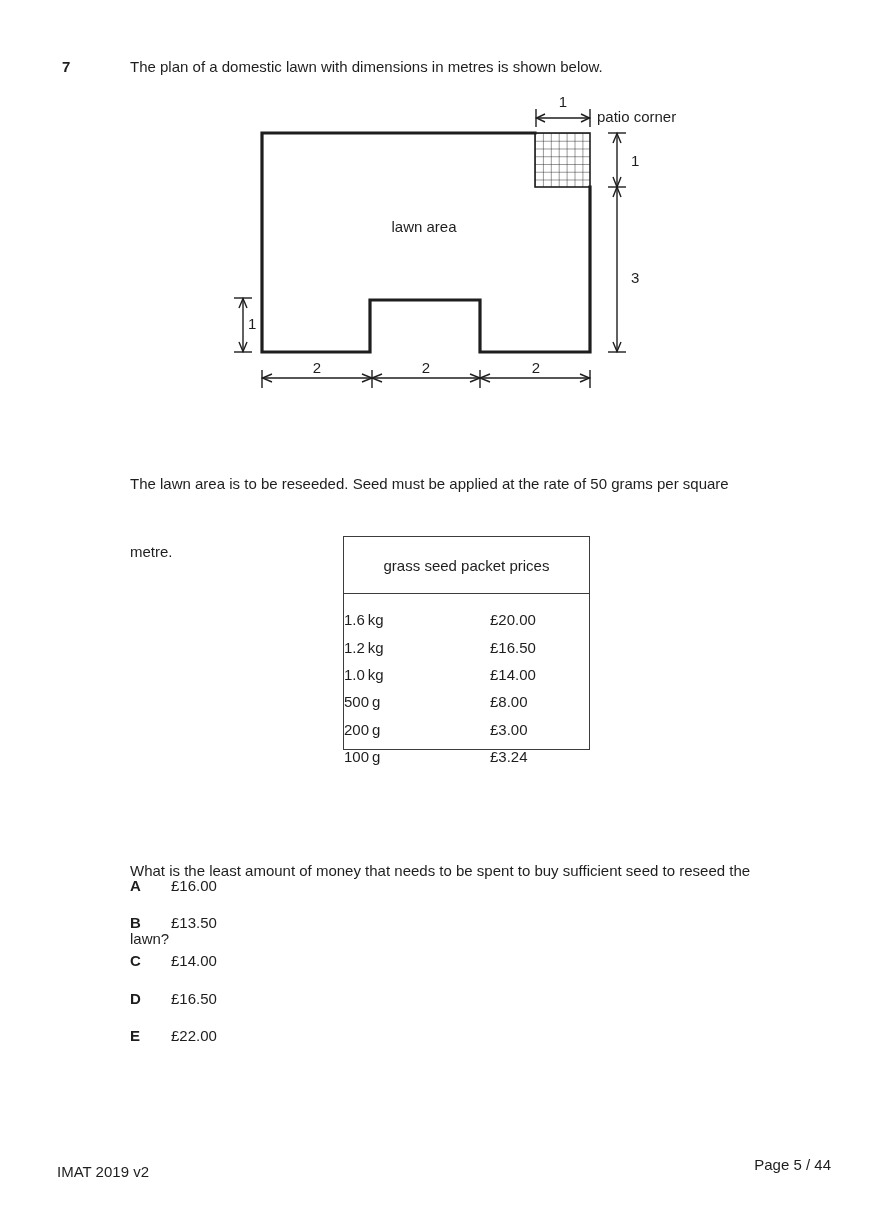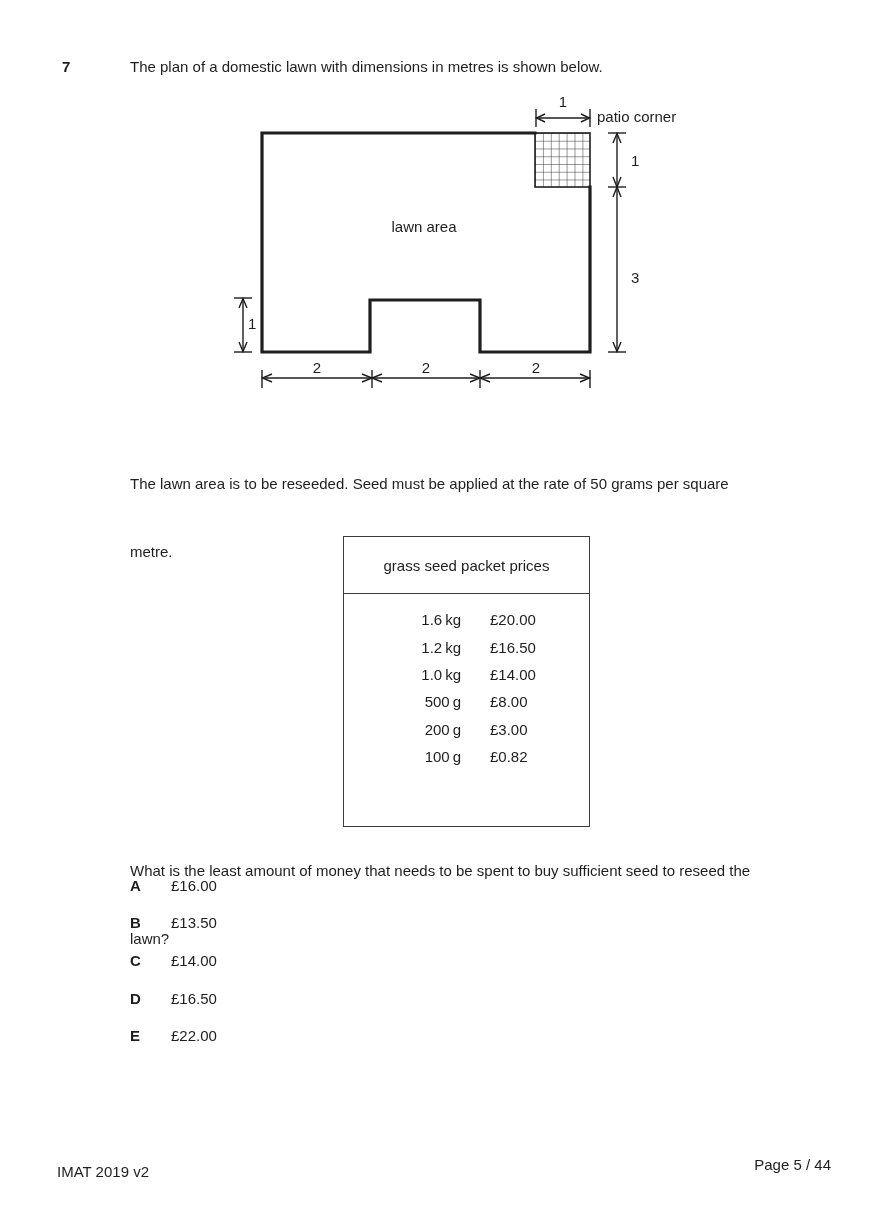--- a/index.html
+++ b/index.html
@@ -7,30 +7,30 @@
     position:relative;width:870px;height:1230px;background:#ffffff;
     font-family:"Liberation Sans", sans-serif;color:#1e1e1e;font-size:15px;
     overflow:hidden;
   }
   .abs{position:absolute;}
   .line{line-height:21px;white-space:nowrap;margin-top:47px;}
   .qnum{left:62px;top:58px;font-weight:700;}
   .qintro{left:130px;top:58px;}
   .diagram-svg{left:0;top:0;}
   .price-table{
-    left:343px;top:536px;width:247px;height:291px;
+    left:343px;top:536px;width:247px;height:214px;
     border:1.5px solid #3c3c3c;box-sizing:border-box;
   }
   .pt-header{
     height:56px;border-bottom:1.5px solid #3c3c3c;
     display:flex;align-items:center;justify-content:center;
   }
   .pt-body{padding-top:12px;}
   .pt-row{display:flex;align-items:center;height:27.4px;}
-  .pt-qty{width:117px;text-align:right;}
+  .pt-qty{width:117px;}
   .pt-price{margin-left:29px;}
   .option{left:130px;display:flex;align-items:baseline;}
   .opt-letter{font-weight:700;width:41px;}
   .footer-left{left:57px;top:1163px;}
   .footer-center{left:0;top:1163px;width:870px;text-align:center;}
   .footer-right{right:39px;top:1156px;}
   svg text{font-family:"Liberation Sans", sans-serif;font-size:15px;fill:#1e1e1e;}
 </style>
 </head>
 <body>
@@ -122,21 +122,21 @@
       <div class="pt-row">
         <span class="pt-qty">500 g</span>
         <span class="pt-price">£8.00</span>
       </div>
       <div class="pt-row">
         <span class="pt-qty">200 g</span>
         <span class="pt-price">£3.00</span>
       </div>
       <div class="pt-row">
         <span class="pt-qty">100 g</span>
-        <span class="pt-price">£0.82</span>
+        <span class="pt-price">£3.24</span>
       </div>
     </div>
   </div>
 
   <div class="abs" style="left:130px;top:813px">
     <div class="line">What is the least amount of money that needs to be spent to buy sufficient seed to reseed the</div>
     <div class="line">lawn?</div>
   </div>
 
   <div class="abs option" style="top:877px">

